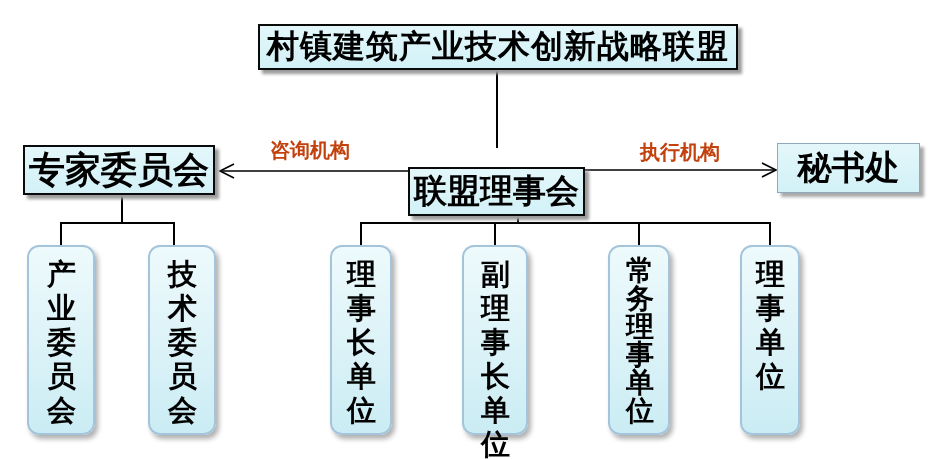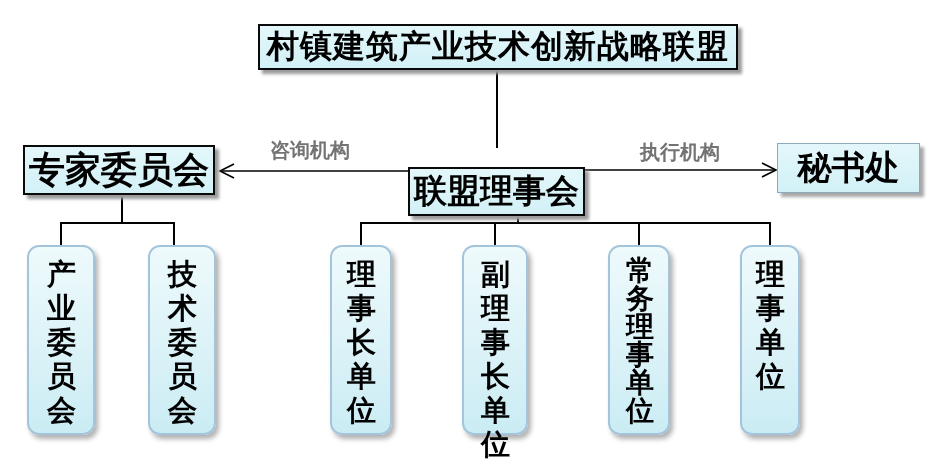--- a/index.html
+++ b/index.html
@@ -65,21 +65,21 @@
   .vbox-2 { left: 140px; width: 68px; margin-left: 8px; }
   .vbox-3 { left: 330px; width: 62px; }
   .vbox-4 { left: 462px; width: 66px; }
   .vbox-5 { left: 608px; width: 62px; }
   .vbox-6 { left: 740px; width: 60px; }
   .edge-label {
     position: absolute;
     font-family: Liberation Serif, serif;
     font-weight: bold;
     font-size: 20px;
-    color: #737373;
+    color: #c2410c;
     width: 100px;
     text-align: center;
   }
   .label-advisory  { left: 260px; top: 137px; }
   .label-executive { left: 630px; top: 139px; }
 </style>
 </head>
 <body>
 
 <div class="stage">

